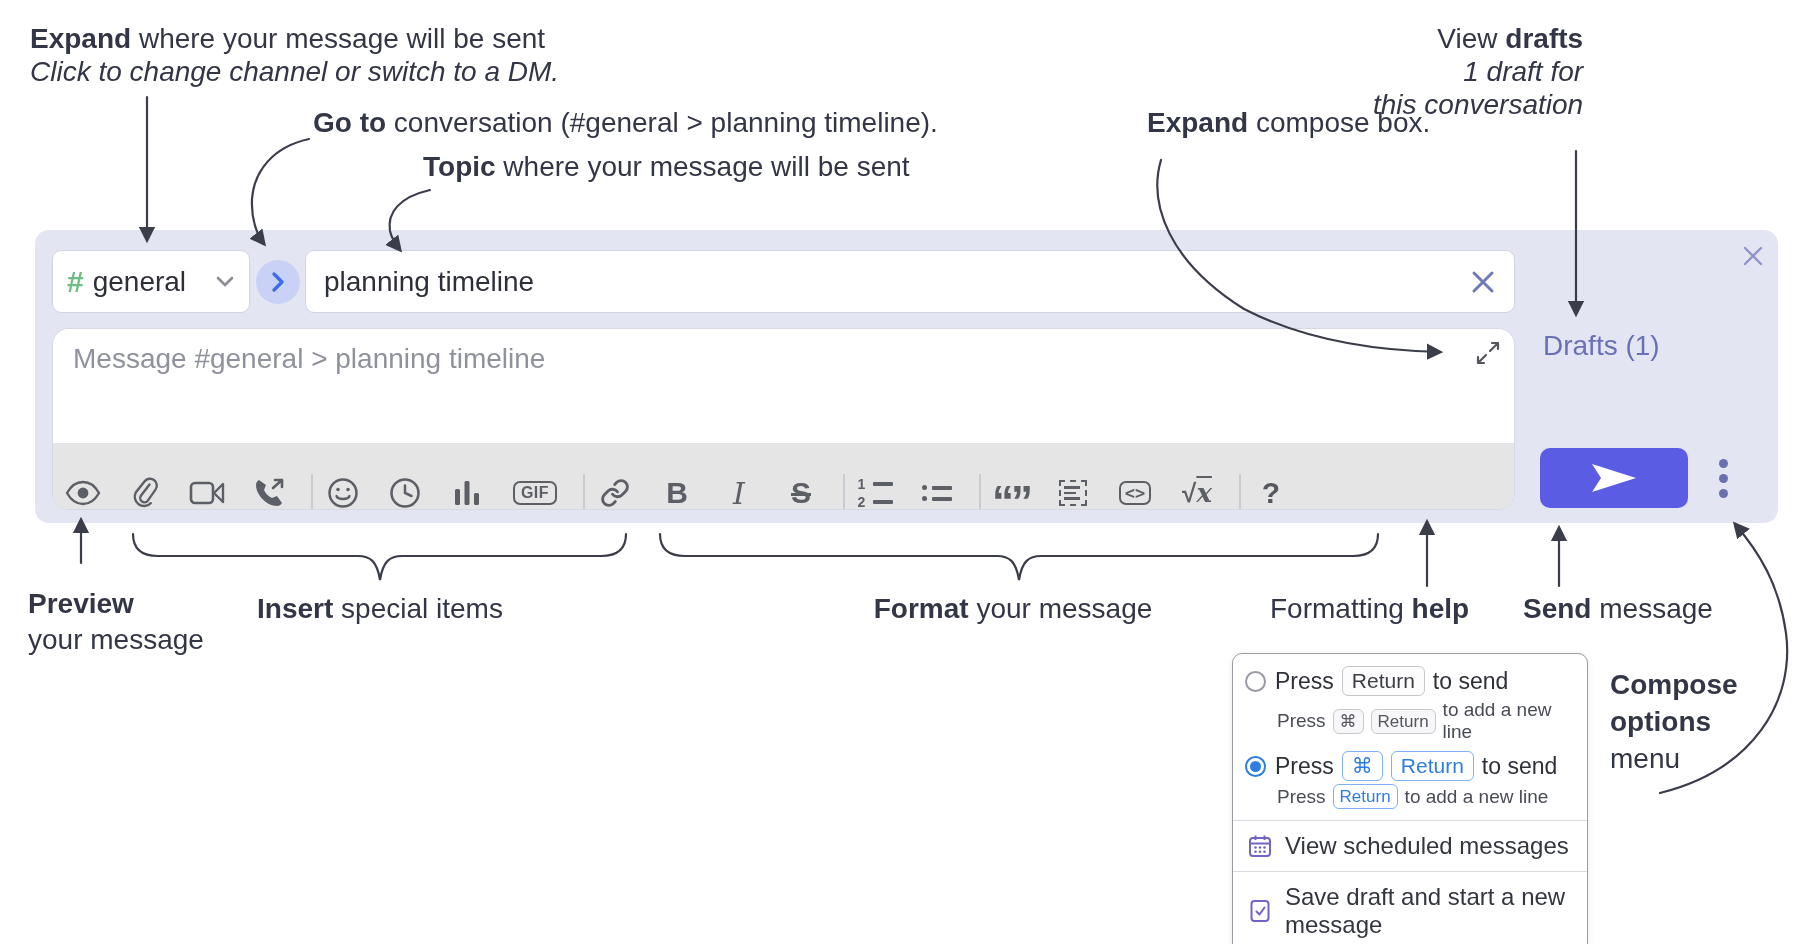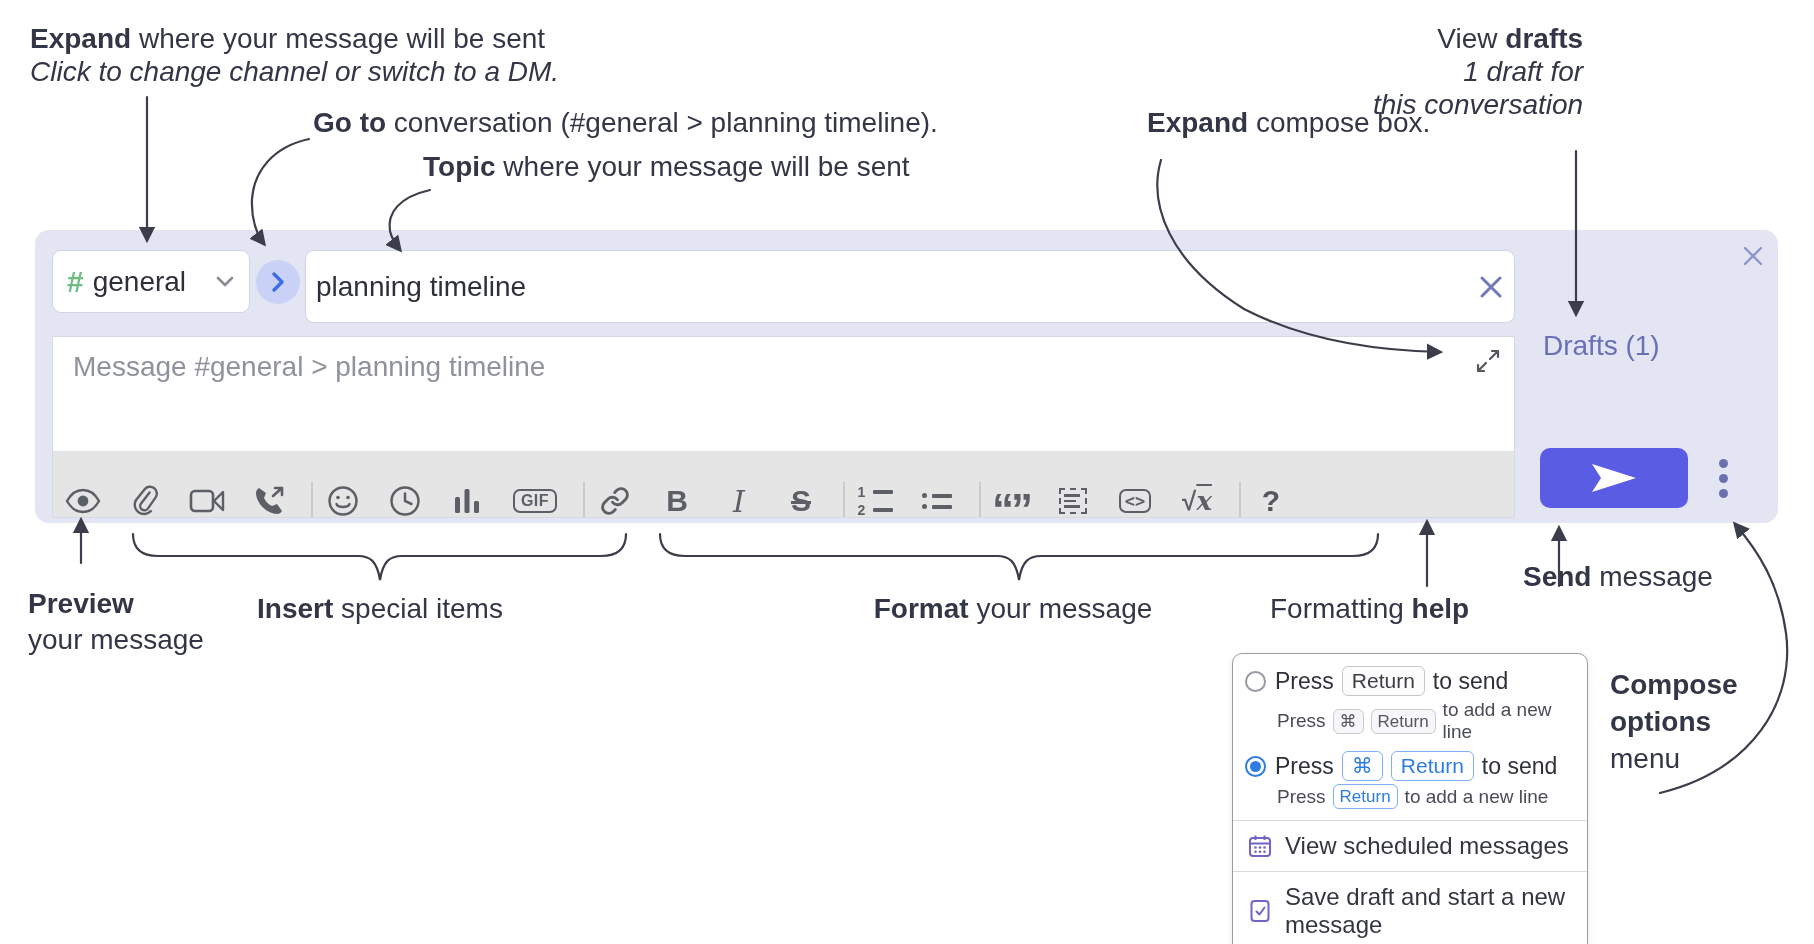--- a/index.html
+++ b/index.html
@@ -16,27 +16,27 @@
   
   .compose{position:absolute;left:35px;top:230px;width:1743px;height:293px;
     background:#e3e5f3;border-radius:14px;z-index:1;}
   .pill{position:absolute;left:17px;top:20px;width:198px;height:63px;background:#fff;
     border:1px solid #d0d4e3;border-radius:9px;display:flex;align-items:center;
     padding:0 14px;box-sizing:border-box;cursor:pointer;}
   .pill .hash{color:#6dbd85;font-weight:700;font-size:30px;margin-right:9px;}
   .pill .chname{font-size:28px;color:#2e3039;flex:1;}
   .gotobtn{position:absolute;left:221px;top:30px;width:44px;height:44px;border-radius:50%;
     background:#c9d2f6;display:flex;align-items:center;justify-content:center;cursor:pointer;}
-  .topicbox{position:absolute;left:270px;top:20px;width:1210px;height:73px;background:#fff;
+  .topicbox{position:absolute;left:270px;top:20px;width:1210px;height:63px;background:#fff;
     border:1px solid #d0d4e3;border-radius:9px;display:flex;align-items:center;
-    padding:0 10px;box-sizing:border-box;}
+    padding:0 18px;box-sizing:border-box;}
   .topicbox .tval{font-size:28px;color:#2e3039;flex:1;}
   .closex{position:absolute;top:14px;right:13px;cursor:pointer;}
   .msgwrap{position:absolute;left:17px;top:98px;width:1463px;height:182px;
-    border:1px solid #d5d8e5;border-radius:1px;overflow:hidden;box-sizing:border-box;background:#fff;margin-top:8px;}
+    border:1px solid #d5d8e5;border-radius:17px;overflow:hidden;box-sizing:border-box;background:#fff;}
   .msgarea{position:relative;height:114px;background:#fff;}
   .placeholder{position:absolute;left:20px;top:14px;font-size:28px;color:#8f929c;}
   .expandic{position:absolute;right:14px;top:12px;cursor:pointer;}
   .toolbar{height:66px;background:#e5e5e5;border-top:1px solid #e3e4e9;display:flex;
     align-items:center;padding:16px 10px;}
   .tic{width:40px;height:44px;margin-right:22px;display:flex;align-items:center;
     justify-content:center;color:#5d5f66;cursor:pointer;flex:0 0 auto;}
   .tdiv{width:2px;height:38px;background:#c9cbd2;margin:0 10px 0 0;flex:0 0 auto;}
   .gifbox{border:2.5px solid #5d5f66;border-radius:7px;padding:1px 6px;font-size:16px;
     font-weight:600;letter-spacing:.5px;}
@@ -329,21 +329,21 @@
 </div>
 
 <div class="ann" style="left:1013px;top:592px;transform:translateX(-50%);white-space:nowrap;">
   <b>Format</b><span> your message</span>
 </div>
 
 <div class="ann" style="left:1270px;top:592px;white-space:nowrap;">
   <span>Formatting </span><b>help</b>
 </div>
 
-<div class="ann" style="left:1523px;top:560px;white-space:nowrap;">
+<div class="ann" style="left:1523px;top:592px;white-space:nowrap;">
   <b>Send</b><span> message</span>
 </div>
 
 <div class="ann" style="left:1610px;top:666px;line-height:37px;">
   <div><b>Compose</b></div>
   <div><b>options</b></div>
   <div>menu</div>
 </div>
 
 <div class="popup">

